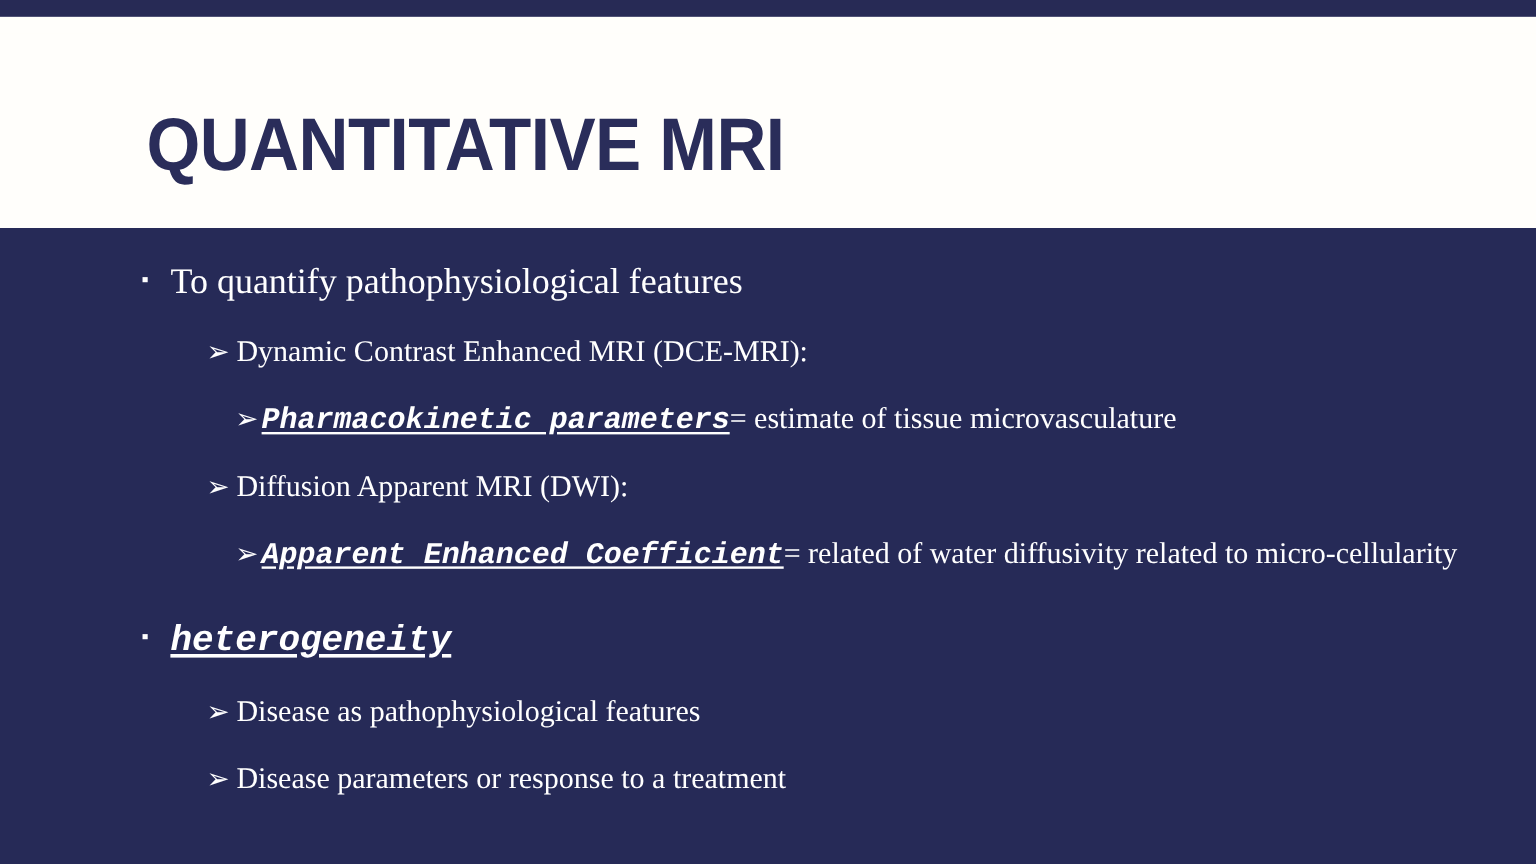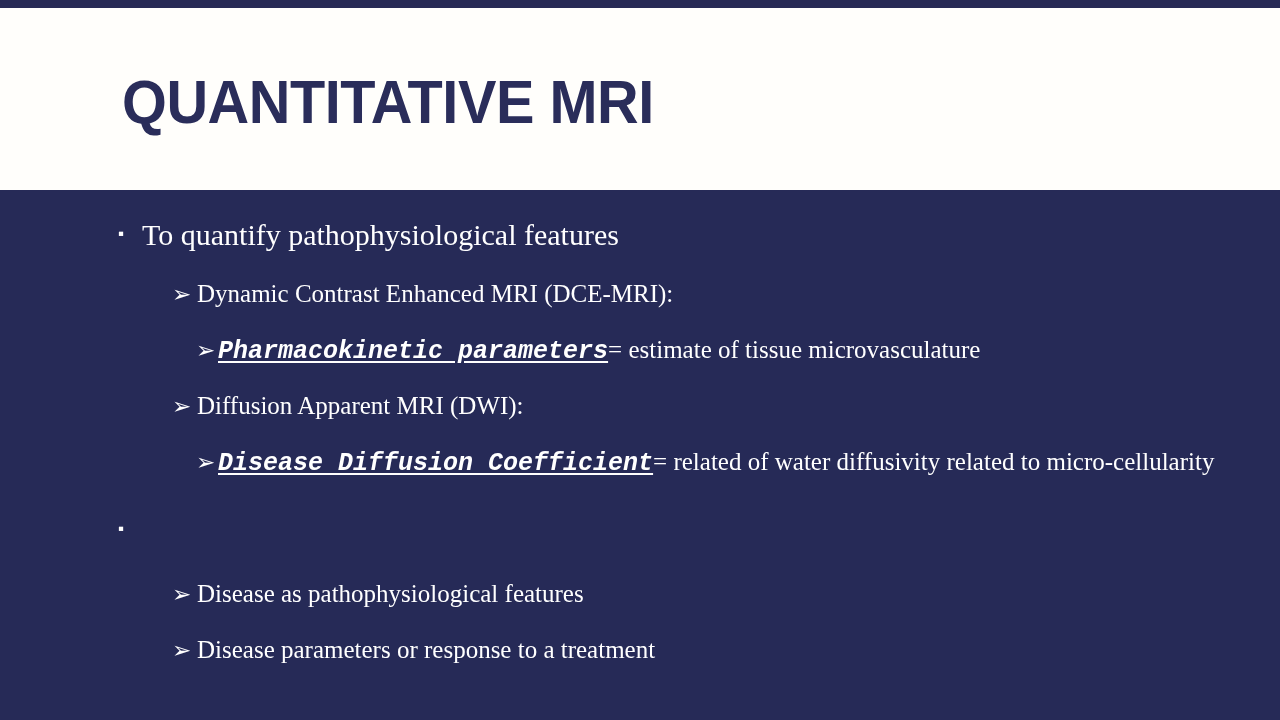--- a/index.html
+++ b/index.html
@@ -22,21 +22,21 @@
   .top-bar {
     position: absolute;
     top: 0;
     left: 0;
     width: 1280px;
     height: 14px;
     background: #272a55;
   }
   .title-band {
     position: absolute;
-    top: 8px;
+    top: 28px;
     left: 0;
     width: 1280px;
     height: 176px;
     background: #fffefb;
   }
   .slide-title {
     position: absolute;
     left: 122px;
     top: 57px;
     margin: 0;
@@ -153,26 +153,27 @@
         <span class="txt">= estimate of tissue microvasculature</span>
       </li>
 
       <li class="line lvl2" style="top: 201px;">
         <span class="marker">➢</span>
         <span class="txt">Diffusion Apparent MRI (DWI):</span>
       </li>
 
       <li class="line lvl3" style="top: 257px;">
         <span class="marker">➢</span>
-        <span class="txt em-strong">Disease Diffusion Coefficient</span>
+        <span class="txt em-strong">Apparent Enhanced Coefficient</span>
         <span class="txt">= related of water diffusivity related to micro-cellularity</span>
       </li>
 
       <li class="line lvl1" style="top: 328px;">
         <span class="marker">▪</span>
+        <span class="txt em-strong">heterogeneity</span>
       </li>
 
       <li class="line lvl2" style="top: 389px;">
         <span class="marker">➢</span>
         <span class="txt">Disease as pathophysiological features</span>
       </li>
 
       <li class="line lvl2" style="top: 445px;">
         <span class="marker">➢</span>
         <span class="txt">Disease parameters or response to a treatment</span>

